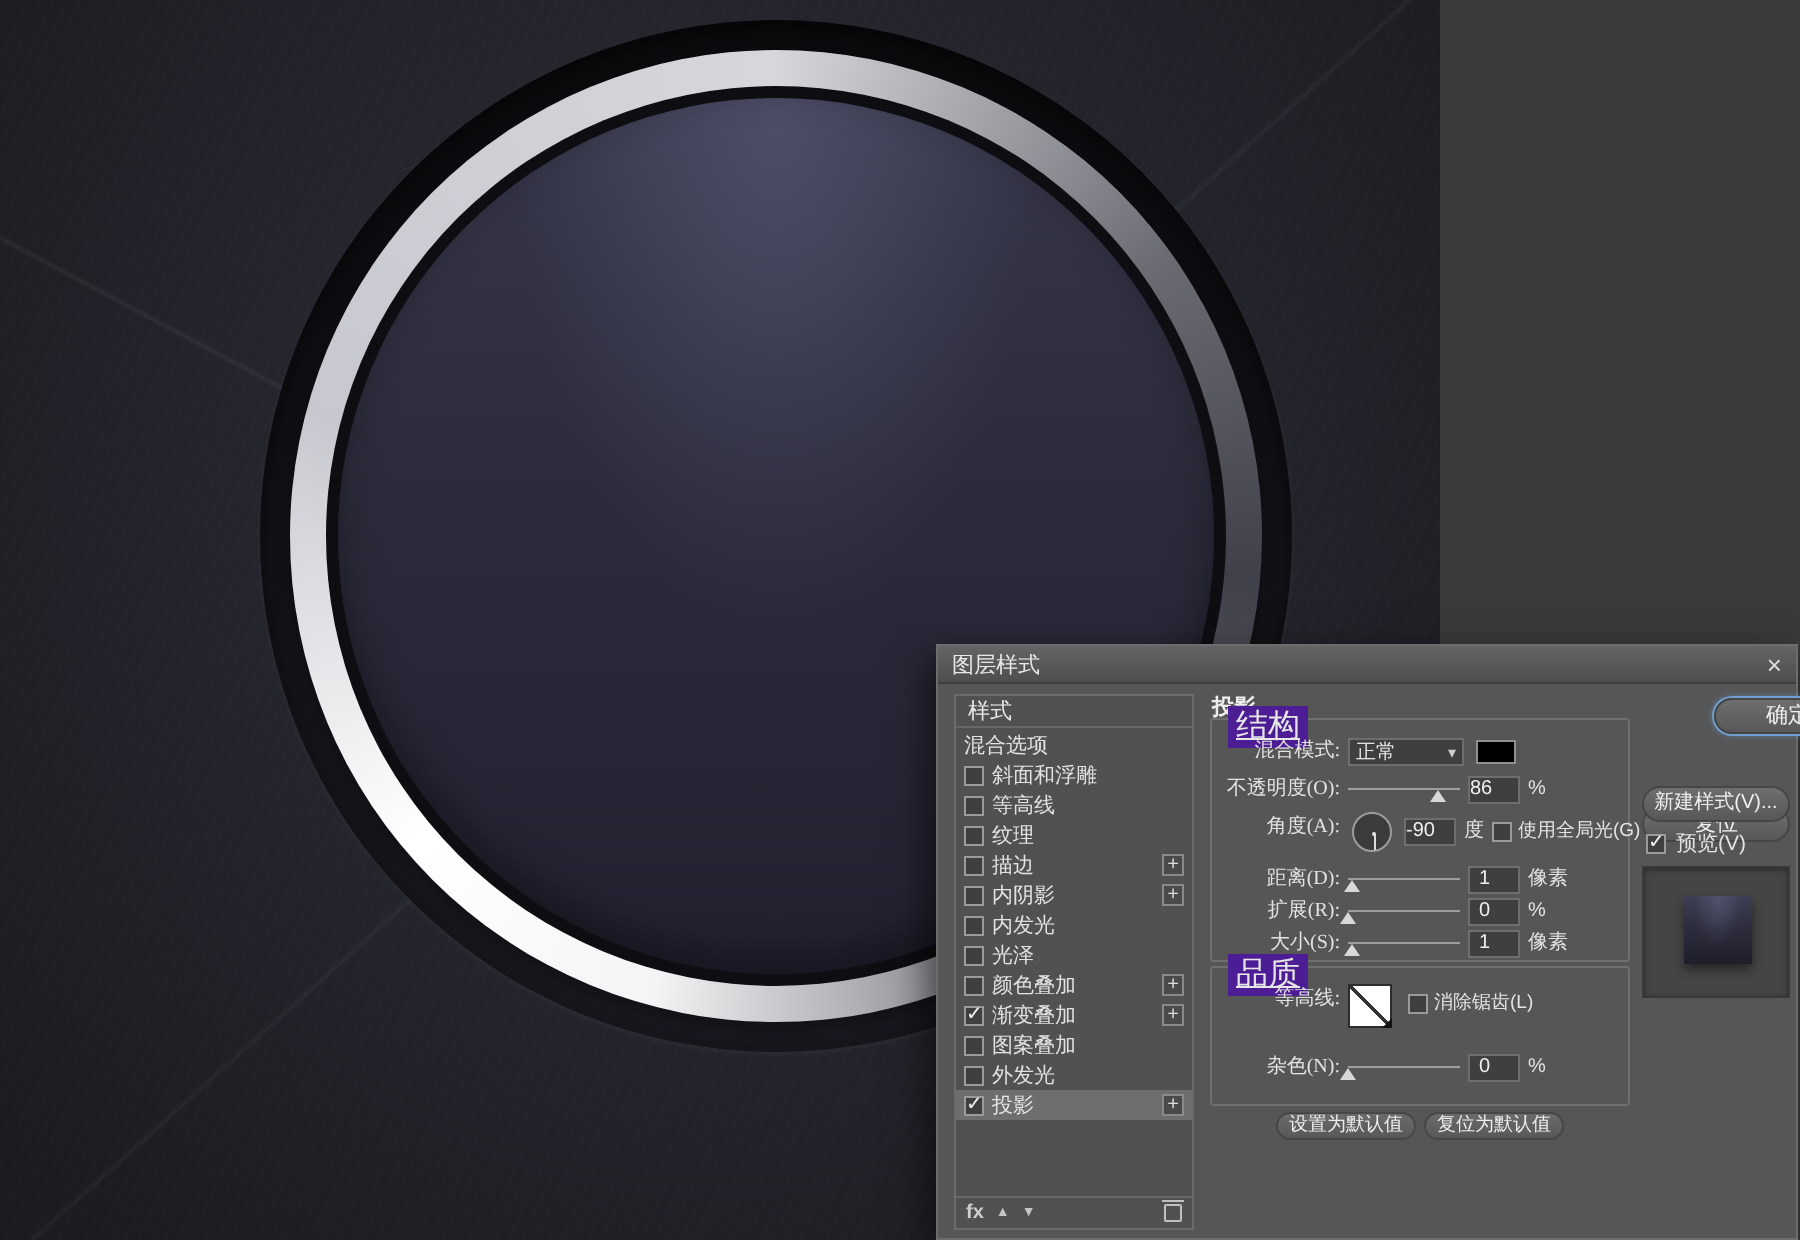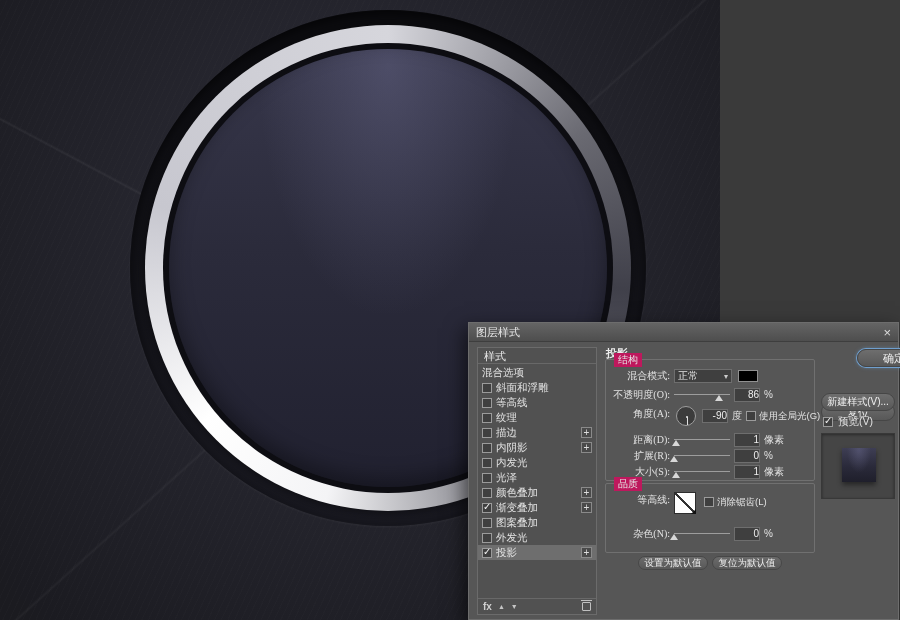--- a/index.html
+++ b/index.html
@@ -83,40 +83,40 @@
     border-top:1px solid #686868; display:flex; align-items:center; gap:6px; padding:0 5px;
   }
   .fx-ic { font-weight:bold; font-size:10px; color:#cfcfcf; }
   .arr { font-size:7px; color:#c5c5c5; }
   .trash { position:relative; margin-left:auto; width:9px; height:9px; border:1px solid #c0c0c0; border-radius:1px; }
   .trash::before { content:""; position:absolute; top:-3px; left:-2px; width:11px; height:1px; background:#c0c0c0; }
 
   
   .main-title { position:absolute; left:137px; top:23px; font-weight:bold; color:#ececec; }
   .group { position:absolute; left:136px; width:210px; border:1px solid #707070; border-radius:2px; }
-  .group-label { position:absolute; top:-7px; left:8px; padding:0 4px; background:#be185d; font-size:10px; color:#e6e6e6; }
+  .group-label { position:absolute; top:-7px; left:8px; padding:0 4px; background:#4c1d95; font-size:16px; color:#e6e6e6;text-decoration:underline; }
   .structure { top:36px; height:122px; }
   .quality   { top:160px; height:70px; }
   .g-row { position:absolute; left:0; width:100%; height:16px; font-size:10px; }
   .g-label { position:absolute; left:0; width:64px; text-align:right; line-height:16px; white-space:nowrap;font-family:Liberation Serif, serif; }
   .select {
     position:absolute; top:1px; height:14px; background:#3f3f3f; border:1px solid #6e6e6e;
     display:flex; align-items:center; justify-content:space-between; padding:0 3px;
   }
   .select-arrow { font-size:8px; color:#cccccc; }
   .swatch { position:absolute; top:2px; width:20px; height:12px; border:1px solid #909090; }
   .slider { position:absolute; top:0; height:16px; }
   .track { position:absolute; left:0; right:0; top:7px; height:1px; background:#9d9d9d; }
   .thumb {
     position:absolute; top:8px; width:0; height:0; transform:translateX(-4px);
     border-left:4px solid transparent; border-right:4px solid transparent; border-bottom:6px solid #d8d8d8;
   }
   .valbox {
     position:absolute; top:1px; width:26px; height:14px; background:#3f3f3f;
-    border:1px solid #6e6e6e; text-align:right; padding-right:0; line-height:12px; font-size:10px; color:#efefef;
+    border:1px solid #6e6e6e; text-align:right; padding-right:14px; line-height:12px; font-size:10px; color:#efefef;
   }
   .unit { position:absolute; top:0; line-height:16px; font-size:10px; }
   .dial { position:absolute; top:0; width:20px; height:20px; border-radius:50%; border:1px solid #9d9d9d; background:#3c3c3c; }
   .dial::before { content:""; position:absolute; left:9px; top:9px; width:2px; height:2px; background:#e8e8e8; border-radius:50%; }
   .dial::after { content:""; position:absolute; left:9.5px; top:10px; width:1px; height:8px; background:#e0e0e0; }
   .mini-label { position:absolute; top:0; line-height:16px; font-size:9.5px; white-space:nowrap; }
   .g-cb { position:absolute; top:3px; }
   .contour-thumb {
     position:absolute; top:0; width:22px; height:22px; background:#ffffff; border:1px solid #2d2d2d;
     background-image:linear-gradient(45deg, transparent 0 47%, #333 47% 53%, transparent 53%);

